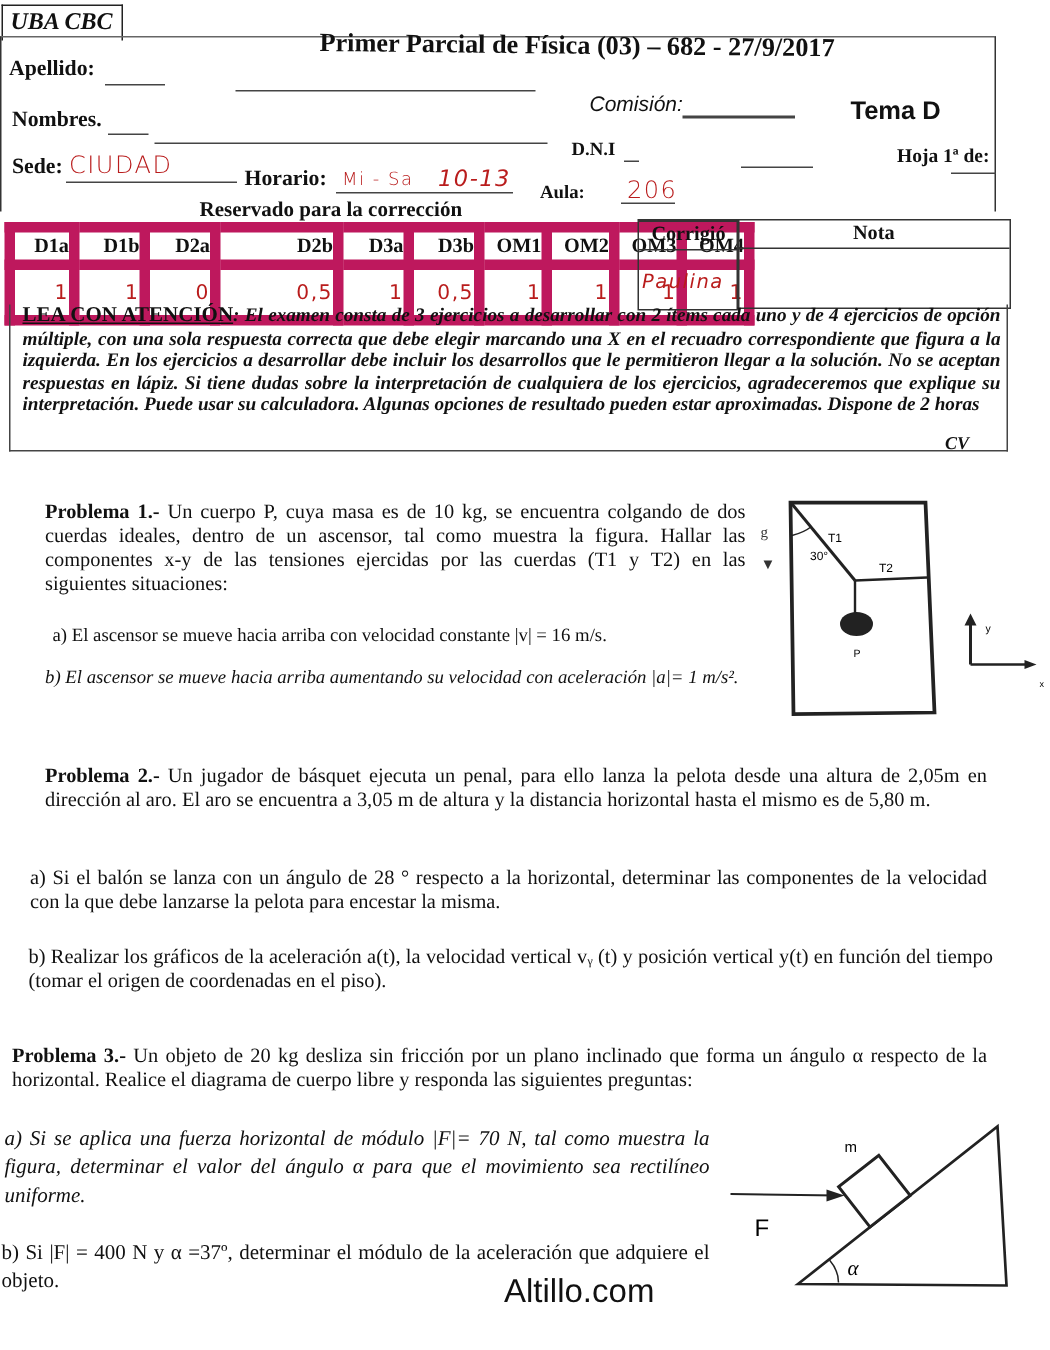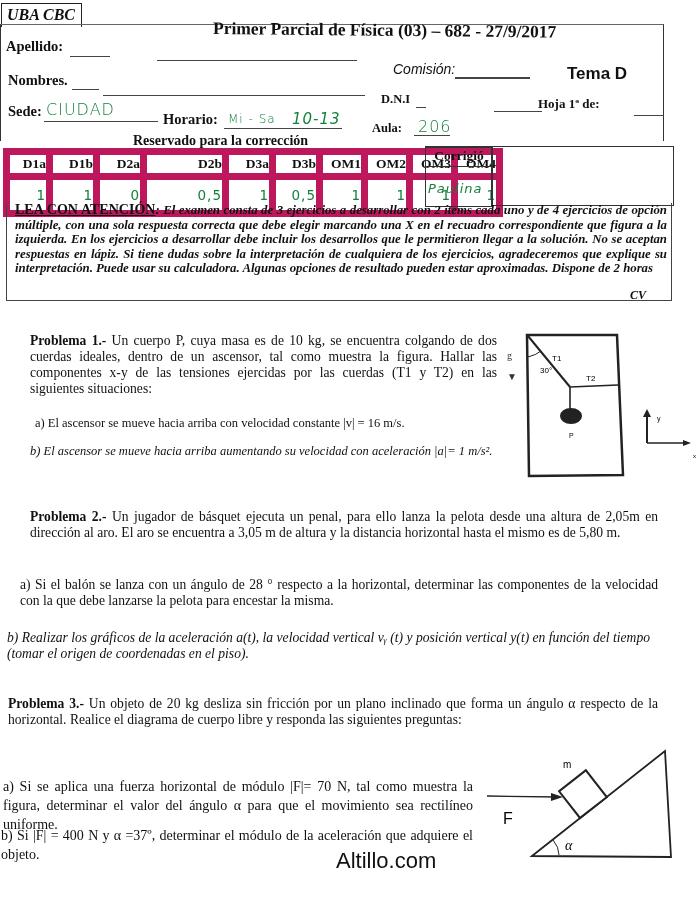--- a/index.html
+++ b/index.html
@@ -3,21 +3,21 @@
   <meta charset="utf-8">
   <style>
     html, body { margin: 0; padding: 0; }
     body {
       width: 700px; height: 900px; overflow: hidden;
       background: #ffffff; color: #111;
       font-family: "Liberation Serif", serif;
       position: relative;
     }
     .abs { position: absolute; }
-    .hand { font-family: "DejaVu Sans", sans-serif; font-weight: 300; color: #15803d; letter-spacing: 1px; }
+    .hand { font-family: "DejaVu Sans", sans-serif; font-weight: 300; color: #b91c1c; letter-spacing: 1px; }
     .sans { font-family: "Liberation Sans", sans-serif; }
 
     
     #uba { left: 1px; top: 3px; border: 1px solid #222; border-bottom: none; padding: 2px 6px 3px 5px; font-style: italic; font-weight: bold; font-size: 16px; }
     #header-box { left: 0px; top: 24px; width: 662px; height: 116px; border-left: 1px solid #333; border-right: 1px solid #333; border-top: 1px solid #666; }
     #exam-title { left: 213px; top: 18px; font-weight: bold; font-size: 17.5px; transform: rotate(0.6deg); transform-origin: left; }
     .lbl { font-weight: bold; font-size: 14.5px; }
     .line { border-bottom: 1px solid #444; height: 0; }
     #tema { left: 567px; top: 64px; font-size: 17px; font-weight: bold; }
     table.gt { border-collapse: collapse; position: absolute; left: 3px; top: 148px; }
@@ -34,23 +34,23 @@
     #cv { right: 54px; top: 288px; font-style: italic; font-weight: bold; font-size: 12px; }
 
     
     .ptxt { font-size: 13.6px; line-height: 16px; text-align: justify; }
     .ptxt b { font-weight: bold; }
     #p1 { left: 30px; top: 333px; width: 467px; }
     #p1a { left: 35px; top: 416px; font-size: 12.5px; }
     #p1b { left: 30px; top: 443px; width: 482px; font-size: 12.5px; line-height: 16px; text-align: justify; }
     #p2 { left: 30px; top: 509px; width: 628px; }
     #p2a { left: 20px; top: 577px; width: 638px; }
-    #p2b { left: 7px; top: 630px; width: 643px; font-style: italic; }
+    #p2b { left: 19px; top: 630px; width: 643px; }
     #p3 { left: 8px; top: 696px; width: 650px; }
-    #p3a { left: 3px; top: 777px; width: 470px; }
+    #p3a { left: 3px; top: 750px; width: 470px; font-style: italic; }
     #p3b { left: 1px; top: 826px; width: 472px; }
 
     #watermark { left: 336px; top: 848px; font-family: "Liberation Sans", sans-serif; font-size: 22px; color: #111; }
 
     .marker { font-size: 10px; color: #333; }
   </style>
 </head>
 <body>
 
 <div id="uba" class="abs">UBA CBC</div>
@@ -65,31 +65,31 @@
 <div class="abs line" style="left:455px;top:77px;width:75px;border-bottom-width:2px;"></div>
 <div id="tema" class="abs sans">Tema D</div>
 
 <div class="abs lbl" style="left:8px;top:72px;">Nombres.</div>
 <div class="abs line" style="left:72px;top:89px;width:27px;"></div>
 <div class="abs line" style="left:103px;top:95px;width:262px;"></div>
 
 <div class="abs lbl" style="left:381px;top:92px;font-size:12.5px;">D.N.I</div>
 <div class="abs line" style="left:416px;top:107px;width:10px;"></div>
 <div class="abs line" style="left:494px;top:111px;width:48px;"></div>
-<div class="abs lbl" style="left:538px;top:96px;font-size:13px;">Hoja 1ª de:</div>
+<div class="abs lbl" style="left:598px;top:96px;font-size:13px;">Hoja 1ª de:</div>
 <div class="abs line" style="left:634px;top:115px;width:30px;"></div>
 
 <div class="abs lbl" style="left:8px;top:103px;">Sede:</div>
 <div class="abs hand" style="left:46px;top:100px;font-size:16px;">CIUDAD</div>
 <div class="abs line" style="left:44px;top:121px;width:114px;"></div>
 <div class="abs lbl" style="left:163px;top:111px;">Horario:</div>
 <div class="abs hand" style="left:228px;top:112px;font-size:12px;">Mi - Sa</div>
 <div class="abs hand" style="left:292px;top:110px;font-size:15px;font-style:italic;">10-13</div>
 <div class="abs line" style="left:224px;top:128px;width:118px;"></div>
-<div class="abs lbl" style="left:372px;top:121px;font-size:12.5px;">Aula:</div>
+<div class="abs lbl" style="left:360px;top:121px;font-size:12.5px;">Aula:</div>
 <div class="abs hand" style="left:418px;top:117px;font-size:16px;">206</div>
 <div class="abs line" style="left:414px;top:135px;width:36px;"></div>
 
 <div id="reservado" class="abs">Reservado para la corrección</div>
 <table class="gt">
   <tbody>
       <tr>
     <td style="width:36px;height:18px;">D1a</td>
     <td style="width:40px;">D1b</td>
     <td style="width:40px;">D2a</td>
@@ -113,20 +113,21 @@
     <td class="v hand">1</td>
     <td class="v hand">1</td>
   </tr>
 </tbody>
   </table>
 <div id="corrigio-box" class="abs">
   <div class="sub-head">Corrigió</div>
   <div class="hand" style="font-size:13px;padding:14px 0 0 2px;font-style:italic;">Paulina</div>
 </div>
 <div id="nota-box" class="abs">
+  <div class="sub-head">Nota</div>
 </div>
 
 <div id="instr" class="abs">
   <span class="hdr">LEA CON ATENCIÓN</span><span>: El examen consta de 3 ejercicios a desarrollar con 2 ítems cada uno y de 4 ejercicios de opción múltiple, con una sola respuesta correcta que debe elegir marcando una X en el recuadro correspondiente que figura a la izquierda. En los ejercicios a desarrollar debe incluir los desarrollos que le permitieron llegar a la solución. No se aceptan respuestas en lápiz. Si tiene dudas sobre la interpretación de cualquiera de los ejercicios, agradeceremos que explique su interpretación. Puede usar su calculadora. Algunas opciones de resultado pueden estar aproximadas. Dispone de 2 horas</span>
 </div>
 <div id="cv" class="abs">CV</div>
 
 <div id="p1" class="abs ptxt"><b>Problema 1.-</b><span> Un cuerpo P, cuya masa es de 10 kg, se encuentra colgando de dos cuerdas ideales, dentro de un ascensor, tal como muestra la figura. Hallar las componentes x-y de las tensiones ejercidas por las cuerdas (T1 y T2) en las siguientes situaciones:</span></div>
 <div id="p1a" class="abs">a) El ascensor se mueve hacia arriba con velocidad constante |v| = 16 m/s.</div>
 <div id="p1b" class="abs" style="font-style:italic;">b) El ascensor se mueve hacia arriba aumentando su velocidad con aceleración |a|= 1 m/s².</div>

